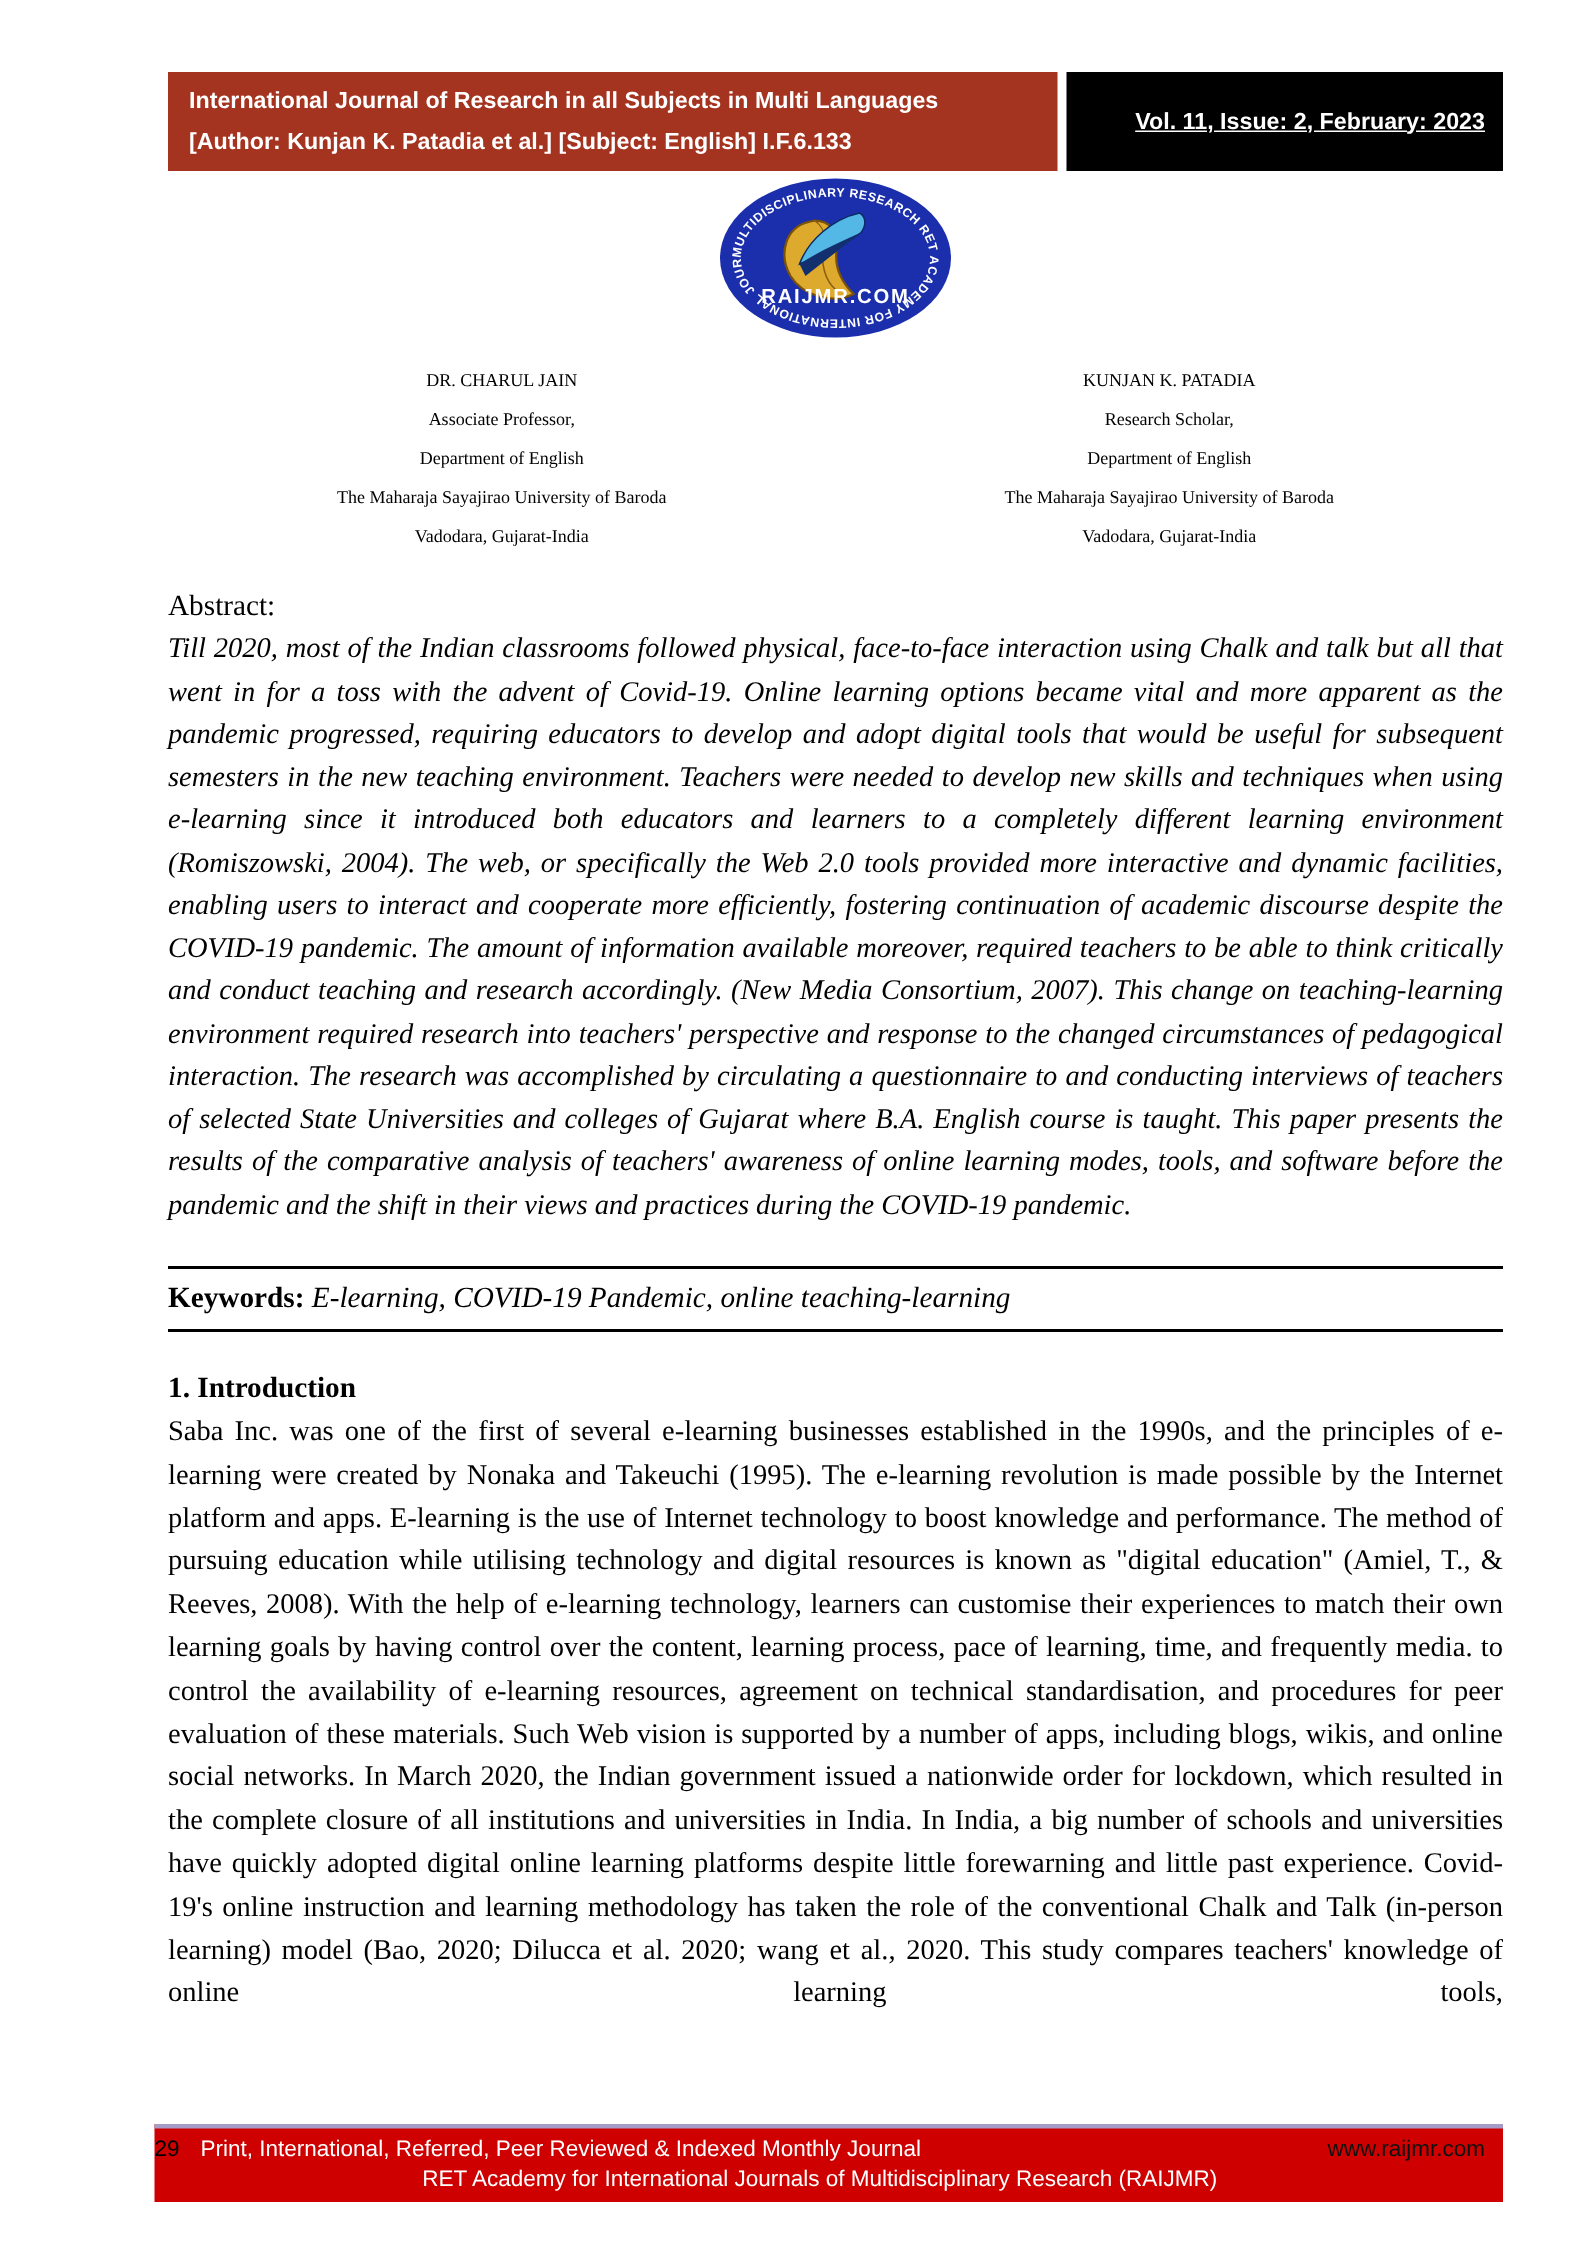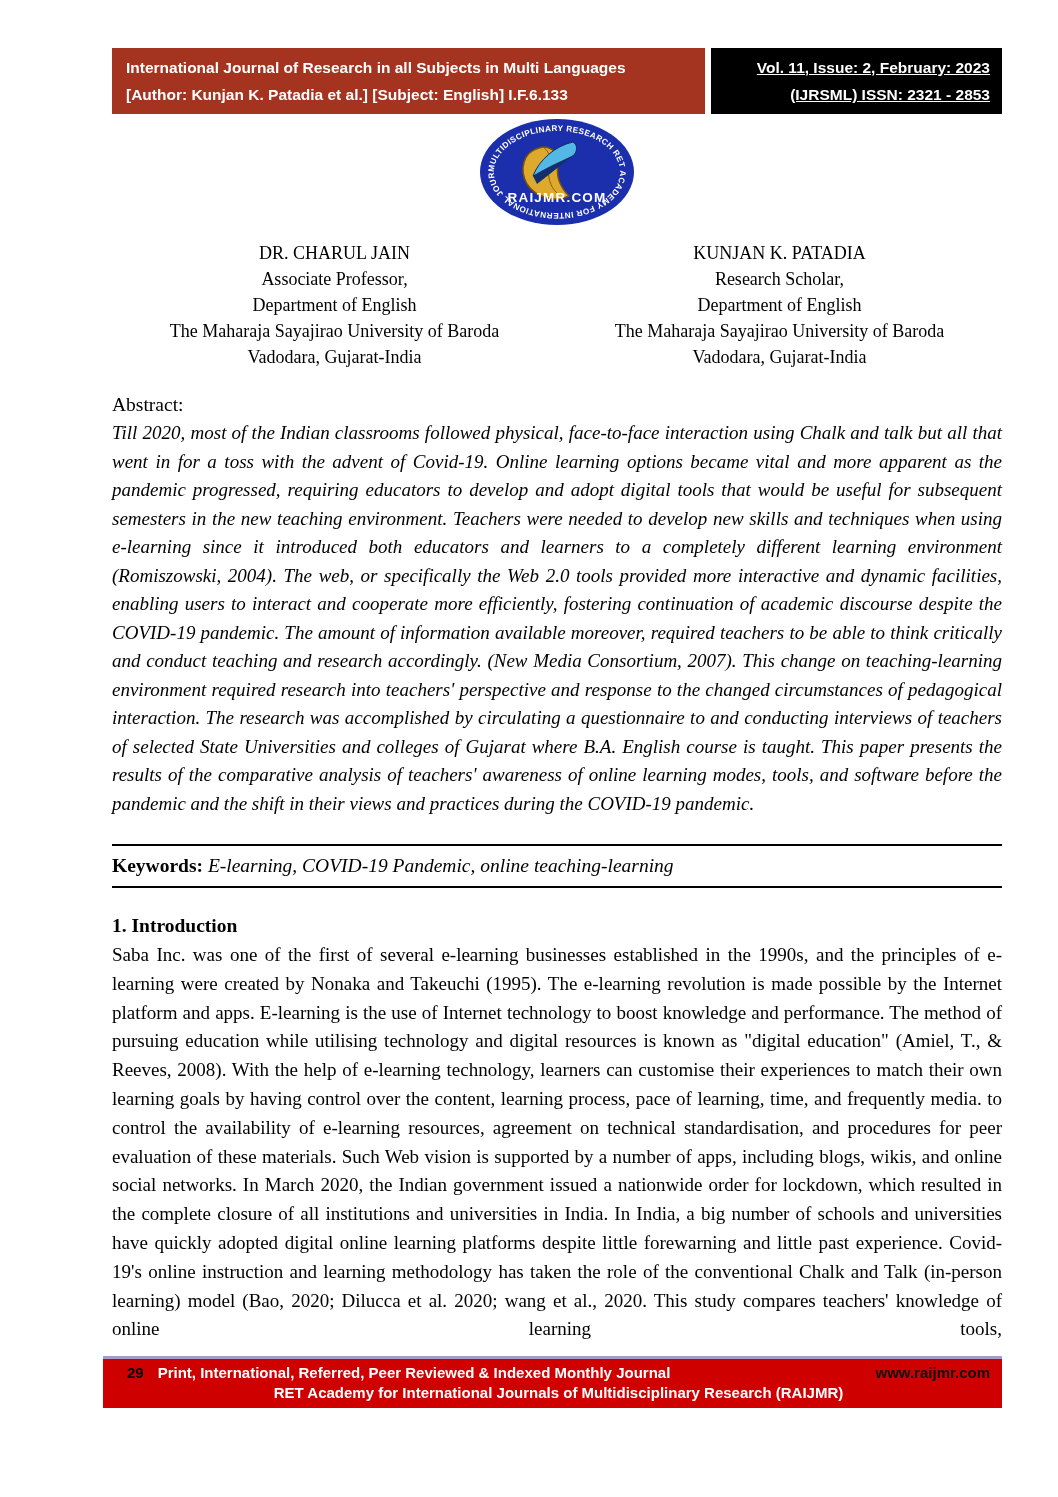--- a/index.html
+++ b/index.html
@@ -19,60 +19,59 @@
 
   
   .logo-wrap{text-align:center;margin-top:4px;height:110px;}
 
   
   .title{font-size:29px;font-weight:bold;text-align:center;margin:8px 0 0;line-height:39px;}
   .tline{display:block;}
 
   
   .authors{display:flex;margin-top:12px;}
-  .author{flex:1;text-align:center;font-size:18px;line-height:26px;}
+  .author{flex:1;text-align:center;font-size:12px;line-height:26px;}
 
   
   .abstract{margin-top:20px;}
   .abs-head{font-weight:normal;font-size:19.5px;line-height:29px;}
   .abs-text{font-style:italic;font-size:19px;line-height:28.5px;text-align:justify;margin:0;}
 
   
   .keywords{margin-top:26px;border-top:2.5px solid #000;border-bottom:2.5px solid #000;
     padding:9px 0;font-size:19.5px;}
   .kw-label{font-weight:bold;}
   .kw-text{font-style:italic;}
 
   
   .intro{margin-top:23px;}
   .intro-head{font-weight:bold;font-size:19.5px;line-height:29px;}
   .intro-text{font-size:19px;line-height:28.8px;text-align:justify;text-align-last:justify;margin:1px 0 0;}
 
   
-  .page-footer{position:absolute;left:103px;width:899px;top:1356px;background:#CE0000;
-    border-top:3px solid #A79CC8;font-family:"Liberation Sans", sans-serif;font-weight:bold;
-    font-size:15px;color:#fff;padding:5px 12px 7px 24px;box-sizing:border-box;}
+  .page-footer{position:absolute;left:103px;width:899px;top:1416px;background:#CE0000;
+    border-top:3px solid #A79CC8;font-family:"Liberation Sans", sans-serif;font-weight:normal;
+    font-size:15px;color:#fff;padding:5px 12px 7px 0;box-sizing:border-box;}
   .f-line1{display:flex;align-items:baseline;}
   .f-page{color:#000;margin-right:14px;}
   .f-site{margin-left:auto;color:#111;}
   .f-line2{text-align:center;margin-top:3px;}
 </style>
 </head>
 <body>
 
 <div class="page">
 
   <header class="band">
     <div class="hbox red">
       <div>International Journal of Research in all Subjects in Multi Languages</div>
       <div>[Author: Kunjan K. Patadia et al.] [Subject: English] I.F.6.133</div>
     </div>
     <div class="hbox black">
       <div>Vol. 11, Issue: 2, February: 2023</div>
-      <div>(IJRSML) ISSN: 2321 - 2853</div>
     </div>
   </header>
 
   <div class="logo-wrap">
     <svg width="160" height="108" viewBox="0 0 160 108">
       <ellipse cx="80" cy="54" rx="77" ry="53" fill="#1B2FAC"></ellipse>
       <path id="ringPath" d="M 17,54 A 63,41 0 1 1 143,54 A 63,41 0 1 1 17,54" fill="none"></path>
       <text font-family="Liberation Sans, sans-serif" font-size="8.2" font-weight="bold" fill="#ffffff" letter-spacing="0.4">
         <textPath href="#ringPath">MULTIDISCIPLINARY RESEARCH   RET ACADEMY FOR INTERNATIONAL JOURNALS OF</textPath>
       </text>

